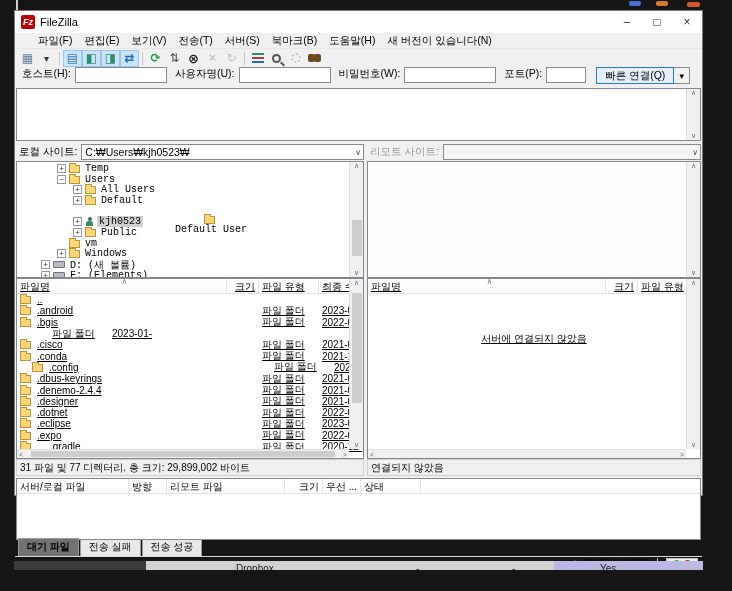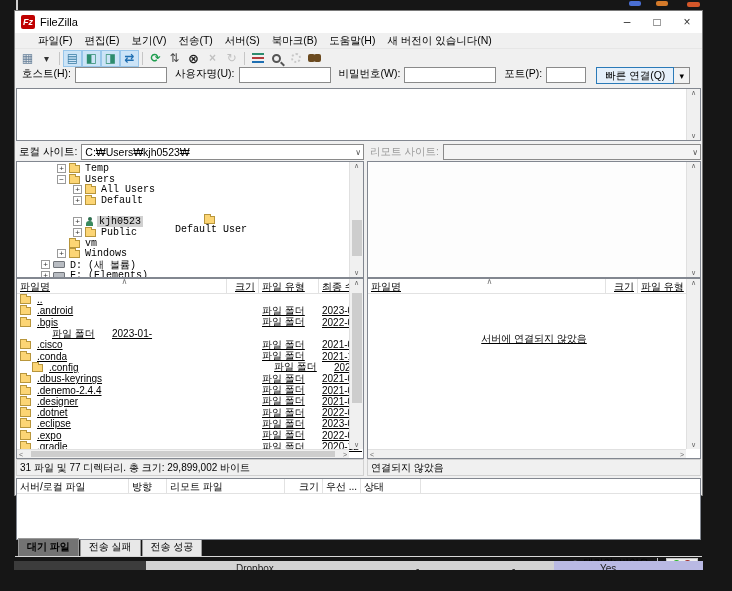--- a/index.html
+++ b/index.html
@@ -451,21 +451,21 @@
               <span class="folder-icon"></span>
               <span style="margin-left: 3px;">.expo</span>
             </div>
             <div class="fcell" style="width: 32px; text-align: right;"></div>
             <div class="fcell" style="width: 60px; text-align: left;">파일 폴더</div>
             <div class="fcell" style="width: 48px; text-align: left;">2022-03-</div>
           </div>
           <div class="file-row">
             <div class="fcell fname" style="width: 210px;">
               <span class="folder-icon"></span>
-              <span style="margin-left: 3px;">.gradle</span>
+              <span style="margin-left: 16px;">.gradle</span>
             </div>
             <div class="fcell" style="width: 32px; text-align: right;"></div>
             <div class="fcell" style="width: 60px; text-align: left;">파일 폴더</div>
             <div class="fcell" style="width: 48px; text-align: left;">2020-12-</div>
           </div>
         </div>
       <div class="hscroll" style="right:14px;">
           <span>&lt;</span>
           <span>&gt;</span>
         <div class="thumb"></div>

